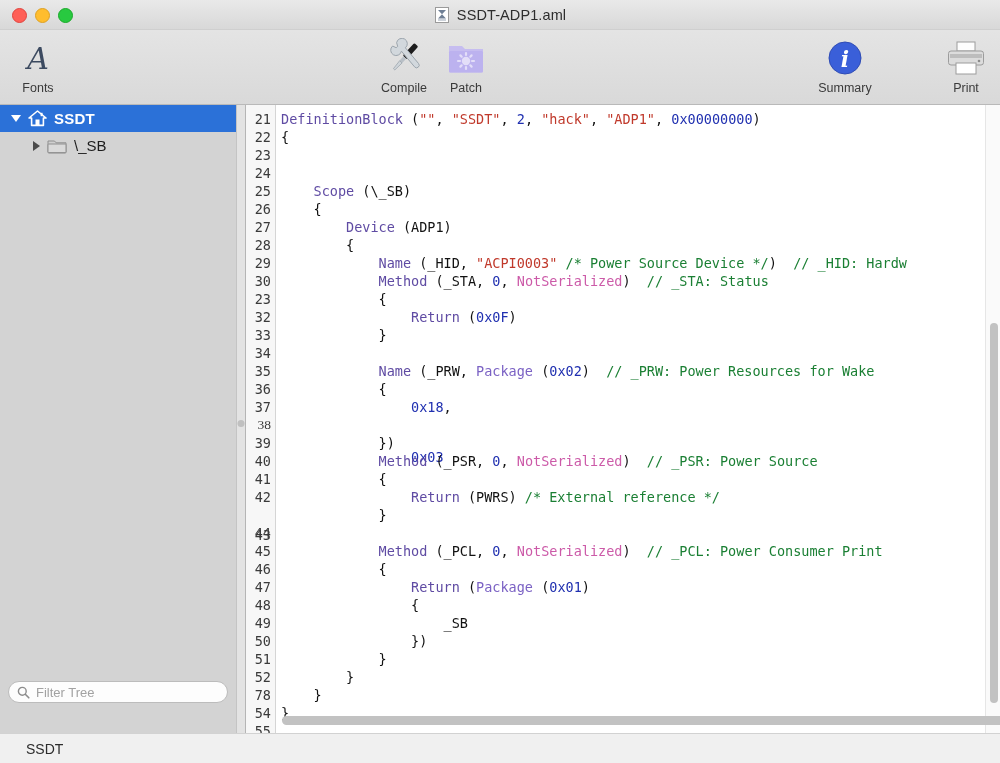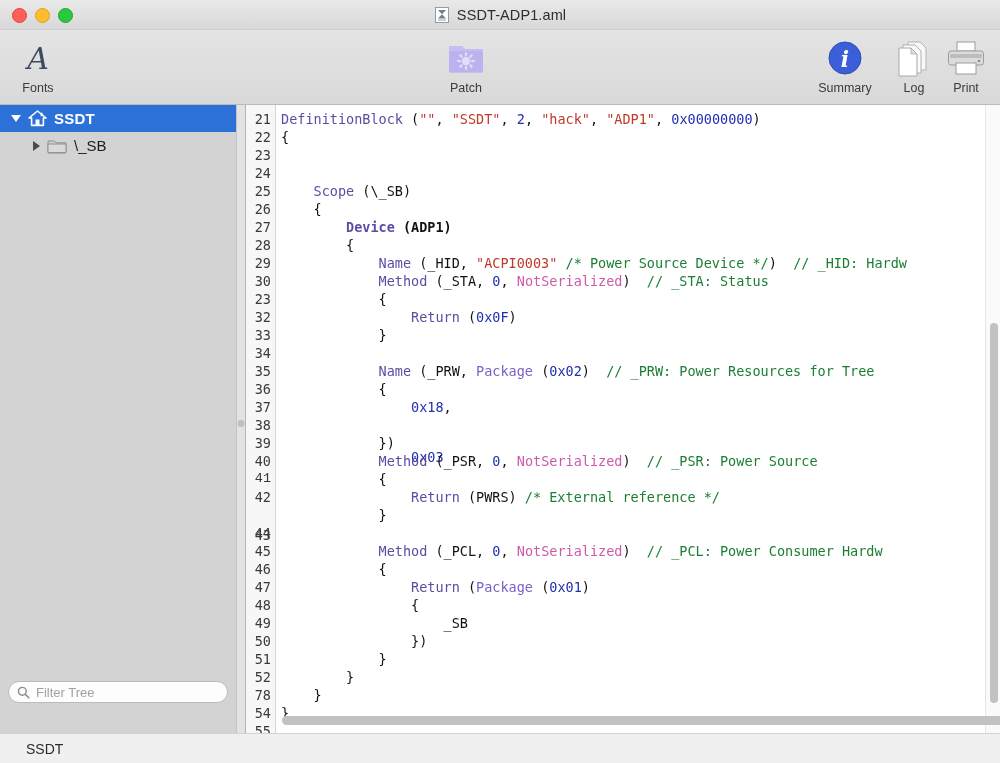--- a/index.html
+++ b/index.html
@@ -252,20 +252,38 @@
 
     <div class="tb-item" style="left:0px;">
       <span class="tb-icon">
         <svg width="34" height="36" viewBox="0 0 34 36">
           <text x="17" y="29" text-anchor="middle" font-family="DejaVu Serif, serif" font-size="30" font-style="italic" fill="#3c4a60">A</text>
         </svg>
       </span>
       <span class="tb-label">Fonts</span>
     </div>
 
+    <div class="tb-item" style="left:366px;">
+      <span class="tb-icon">
+        <svg width="42" height="40" viewBox="0 0 42 40">
+
+          <g transform="rotate(42 21 20)">
+            <rect x="18.5" y="2" width="5.5" height="17" rx="1.3" fill="#1d1d1d"></rect>
+            <rect x="19.4" y="19" width="3.7" height="6" fill="#b9c0c7"></rect>
+            <path d="M19.6 25 L22.9 25 L22.2 35 L20.3 35 Z" fill="#cfd5da" stroke="#9aa3ab" stroke-width="0.7"></path>
+          </g>
+
+          <g transform="rotate(-40 21 20)">
+            <path d="M20 3.5 a5.4 5.4 0 1 0 3.4 9.6 l0 20.5 a2.6 2.6 0 0 0 5.2 0 l0-20.5
+                     a5.4 5.4 0 1 0 -3.4 -9.6 l-1.6 3.6 l-2.0 0 z" fill="#d2d8dd" stroke="#9aa3ab" stroke-width="0.9"></path>
+          </g>
+        </svg>
+      </span>
+      <span class="tb-label">Compile</span>
+    </div>
 
     <div class="tb-item" style="left:428px;">
       <span class="tb-icon">
         <svg width="40" height="36" viewBox="0 0 40 36">
           <path d="M3 6 h13 l3 3 h18 v22 a1.5 1.5 0 0 1 -1.5 1.5 h-31 A1.5 1.5 0 0 1 3 31 Z" fill="#c6bdf0"></path>
           <rect x="3" y="11" width="34" height="21.5" rx="1.5" fill="#bcb2ef"></rect>
           <g fill="#e3def8" transform="translate(20,21)">
             <circle r="4.2"></circle>
             <g stroke="#e3def8" stroke-width="2.2" stroke-linecap="round">
               <line x1="0" y1="-8" x2="0" y2="-6"></line>
@@ -287,31 +305,20 @@
       <span class="tb-icon">
         <svg width="38" height="38" viewBox="0 0 38 38">
           <circle cx="19" cy="19" r="16" fill="#3a5fd9"></circle>
           <circle cx="19" cy="19" r="16" fill="none" stroke="#2f4cb5" stroke-width="1"></circle>
           <text x="19" y="28" text-anchor="middle" font-family="DejaVu Serif, serif" font-size="22" font-style="italic" font-weight="bold" fill="#ffffff">i</text>
         </svg>
       </span>
       <span class="tb-label">Summary</span>
     </div>
 
-    <div class="tb-item" style="left:876px;">
-      <span class="tb-icon">
-        <svg width="40" height="38" viewBox="0 0 40 38">
-          <path d="M14 3 h12 l6 6 v22 h-18 z" fill="#f7f7f7" stroke="#b4b4b4" stroke-width="1"></path>
-          <path d="M9 6 h12 l6 6 v22 h-18 z" fill="#fbfbfb" stroke="#b0b0b0" stroke-width="1"></path>
-          <path d="M5 9 h12 l6 6 v22 h-18 z" fill="#ffffff" stroke="#a8a8a8" stroke-width="1"></path>
-          <path d="M17 9 v6 h6 z" fill="#e0e0e0" stroke="#a8a8a8" stroke-width="0.8"></path>
-        </svg>
-      </span>
-      <span class="tb-label">Log</span>
-    </div>
 
     <div class="tb-item" style="left:928px;">
       <span class="tb-icon">
         <svg width="40" height="38" viewBox="0 0 40 38">
           <rect x="11" y="3" width="18" height="9" fill="#fdfdfd" stroke="#9c9c9c" stroke-width="1"></rect>
           <path d="M5 12 h30 a2.5 2.5 0 0 1 2.5 2.5 v9 a2.5 2.5 0 0 1 -2.5 2.5 h-30
                    a2.5 2.5 0 0 1 -2.5 -2.5 v-9 A2.5 2.5 0 0 1 5 12 Z" fill="#dcdcdc" stroke="#9c9c9c" stroke-width="1"></path>
           <rect x="4" y="15" width="32" height="4" fill="#bdbdbd"></rect>
           <circle cx="33" cy="22" r="1.3" fill="#8c8c8c"></circle>
           <rect x="10" y="24" width="20" height="11" fill="#ffffff" stroke="#9c9c9c" stroke-width="1"></rect>
@@ -382,24 +389,24 @@
           <div class="gutter-num" style="top: 131px;">28</div>
           <div class="gutter-num" style="top: 149px;">29</div>
           <div class="gutter-num" style="top: 167px;">30</div>
           <div class="gutter-num" style="top: 185px;">23</div>
           <div class="gutter-num" style="top: 203px;">32</div>
           <div class="gutter-num" style="top: 221px;">33</div>
           <div class="gutter-num" style="top: 239px;">34</div>
           <div class="gutter-num" style="top: 257px;">35</div>
           <div class="gutter-num" style="top: 275px;">36</div>
           <div class="gutter-num" style="top: 293px;">37</div>
-          <div class="gutter-num" style="top: 311px;">38</div>
+          <div class="gutter-num" style="top: 311px; font-family: Liberation Serif, serif;">38</div>
           <div class="gutter-num" style="top: 329px;">39</div>
           <div class="gutter-num" style="top: 347px;">40</div>
-          <div class="gutter-num" style="top: 365px; font-family: Liberation Mono, monospace;">41</div>
+          <div class="gutter-num" style="top: 365px;">41</div>
           <div class="gutter-num" style="top: 383px;">42</div>
           <div class="gutter-num" style="top: 421px; text-align: center;">43</div>
           <div class="gutter-num" style="top: 419px;">44</div>
           <div class="gutter-num" style="top: 437px;">45</div>
           <div class="gutter-num" style="top: 455px;">46</div>
           <div class="gutter-num" style="top: 473px;">47</div>
           <div class="gutter-num" style="top: 491px;">48</div>
           <div class="gutter-num" style="top: 509px;">49</div>
           <div class="gutter-num" style="top: 527px;">50</div>
           <div class="gutter-num" style="top: 545px;">51</div>
@@ -407,39 +414,39 @@
           <div class="gutter-num" style="top: 581px;">78</div>
           <div class="gutter-num" style="top: 599px;">54</div>
           <div class="gutter-num" style="top: 617px;">55</div>
         </div>
       <div class="codearea" id="codearea">
           <div class="code-line" style="top: 5px;"><span class="k">DefinitionBlock </span><span class="p">(</span><span class="s">""</span><span class="p">, </span><span class="s">"SSDT"</span><span class="p">, </span><span class="n">2</span><span class="p">, </span><span class="s">"hack"</span><span class="p">, </span><span class="s">"ADP1"</span><span class="p">, </span><span class="n">0x00000000</span><span class="p">)</span></div>
           <div class="code-line" style="top: 23px;"><span class="p">{</span></div>
           <div class="code-line" style="top: 59px;"></div>
           <div class="code-line" style="top: 77px;"><span class="p">    </span><span class="k">Scope </span><span class="p">(\_SB)</span></div>
           <div class="code-line" style="top: 95px;"><span class="p">    {</span></div>
-          <div class="code-line" style="top: 113px; font-weight: bold;"><span class="p">        </span><span class="k">Device </span><span class="p">(ADP1)</span></div>
+          <div class="code-line" style="top: 113px;"><span class="p">        </span><span class="k">Device </span><span class="p">(ADP1)</span></div>
           <div class="code-line" style="top: 131px;"><span class="p">        {</span></div>
           <div class="code-line" style="top: 149px;"><span class="p">            </span><span class="k">Name </span><span class="p">(_HID, </span><span class="s">"ACPI0003"</span><span class="p"> </span><span class="c">/* Power Source Device */</span><span class="p">)</span><span class="p">  </span><span class="c">// _HID: Hardw</span></div>
           <div class="code-line" style="top: 167px;"><span class="p">            </span><span class="k">Method </span><span class="p">(_STA, </span><span class="n">0</span><span class="p">, </span><span class="a">NotSerialized</span><span class="p">)</span><span class="p">  </span><span class="c">// _STA: Status</span></div>
           <div class="code-line" style="top: 185px;"><span class="p">            {</span></div>
           <div class="code-line" style="top: 203px;"><span class="p">                </span><span class="k">Return </span><span class="p">(</span><span class="n">0x0F</span><span class="p">)</span></div>
           <div class="code-line" style="top: 221px;"><span class="p">            }</span></div>
           <div class="code-line" style="top: 239px;"></div>
-          <div class="code-line" style="top: 257px;"><span class="p">            </span><span class="k">Name </span><span class="p">(_PRW, </span><span class="k2">Package </span><span class="p">(</span><span class="n">0x02</span><span class="p">)</span><span class="p">  </span><span class="c">// _PRW: Power Resources for Tree</span></div>
+          <div class="code-line" style="top: 257px;"><span class="p">            </span><span class="k">Name </span><span class="p">(_PRW, </span><span class="k2">Package </span><span class="p">(</span><span class="n">0x02</span><span class="p">)</span><span class="p">  </span><span class="c">// _PRW: Power Resources for Wake</span></div>
           <div class="code-line" style="top: 275px;"><span class="p">            {</span></div>
           <div class="code-line" style="top: 293px;"><span class="p">                </span><span class="n">0x18</span><span class="p">,</span></div>
           <div class="code-line" style="top: 323px; margin-top: 20px;"><span class="p">                </span><span class="n">0x03</span></div>
           <div class="code-line" style="top: 329px;"><span class="p">            })</span></div>
           <div class="code-line" style="top: 347px;"><span class="p">            </span><span class="k">Method </span><span class="p">(_PSR, </span><span class="n">0</span><span class="p">, </span><span class="a">NotSerialized</span><span class="p">)</span><span class="p">  </span><span class="c">// _PSR: Power Source</span></div>
           <div class="code-line" style="top: 365px;"><span class="p">            {</span></div>
           <div class="code-line" style="top: 383px;"><span class="p">                </span><span class="k">Return </span><span class="p">(PWRS) </span><span class="c">/* External reference */</span></div>
           <div class="code-line" style="top: 401px;"><span class="p">            }</span></div>
           <div class="code-line" style="top: 419px;"></div>
-          <div class="code-line" style="top: 437px;"><span class="p">            </span><span class="k">Method </span><span class="p">(_PCL, </span><span class="n">0</span><span class="p">, </span><span class="a">NotSerialized</span><span class="p">)</span><span class="p">  </span><span class="c">// _PCL: Power Consumer Hardw</span></div>
+          <div class="code-line" style="top: 437px;"><span class="p">            </span><span class="k">Method </span><span class="p">(_PCL, </span><span class="n">0</span><span class="p">, </span><span class="a">NotSerialized</span><span class="p">)</span><span class="p">  </span><span class="c">// _PCL: Power Consumer Print</span></div>
           <div class="code-line" style="top: 455px;"><span class="p">            {</span></div>
           <div class="code-line" style="top: 473px;"><span class="p">                </span><span class="k">Return </span><span class="p">(</span><span class="k2">Package </span><span class="p">(</span><span class="n">0x01</span><span class="p">)</span></div>
           <div class="code-line" style="top: 491px;"><span class="p">                {</span></div>
           <div class="code-line" style="top: 509px;"><span class="p">                    _SB</span></div>
           <div class="code-line" style="top: 527px;"><span class="p">                })</span></div>
           <div class="code-line" style="top: 545px;"><span class="p">            }</span></div>
           <div class="code-line" style="top: 563px;"><span class="p">        }</span></div>
           <div class="code-line" style="top: 581px;"><span class="p">    }</span></div>
           <div class="code-line" style="top: 599px;"><span class="p">}</span></div>
           <div class="code-line" style="top: 617px;"></div>

